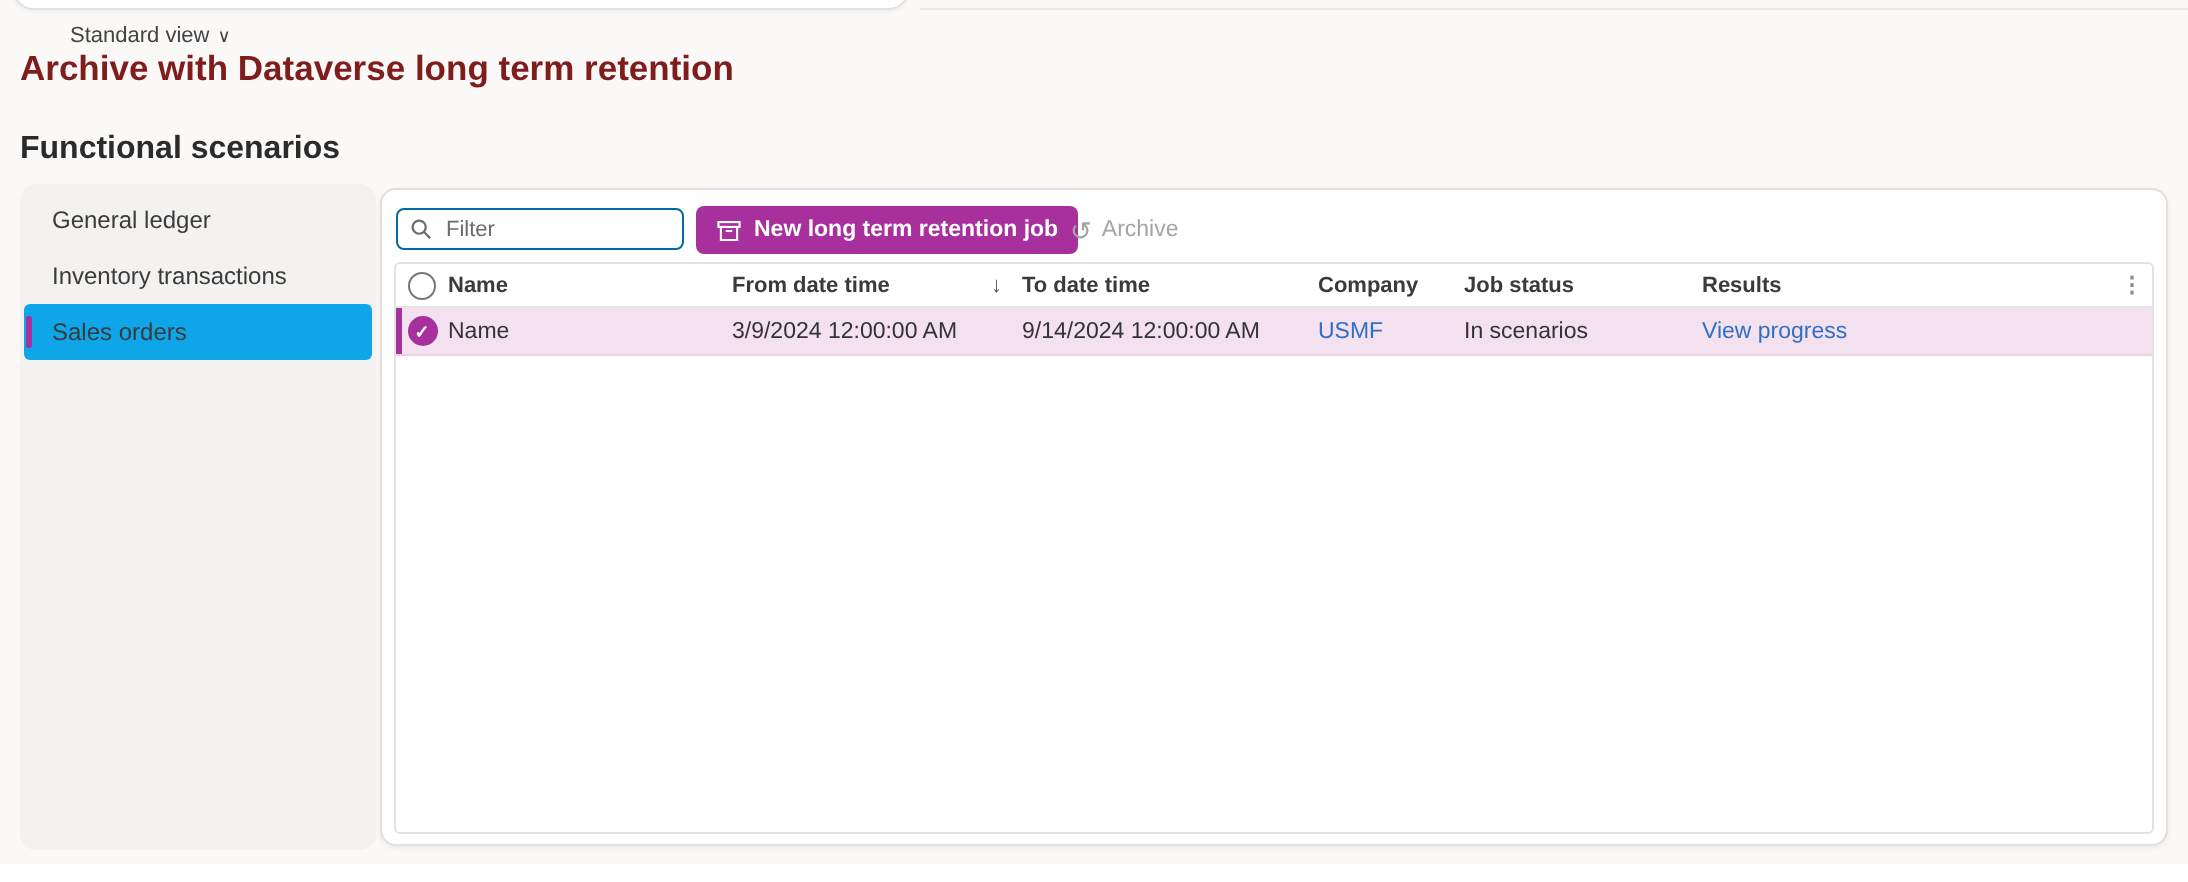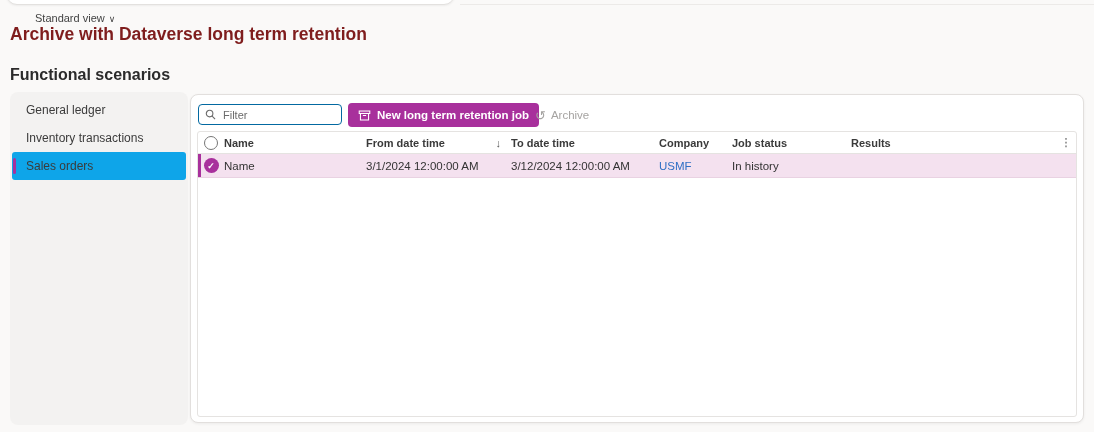--- a/index.html
+++ b/index.html
@@ -189,22 +189,23 @@
     </div>
 
     <div class="grid-row selected">
       <div class="col col-check">
         <span class="circle-check">
           <span>✓</span>
         </span>
       </div>
       <div class="col col-name">Name</div>
       <div class="col col-from">
-        <span>3/1/2024 12:00:00 AM</span>
-      </div>
-      <div class="col col-to">3/12/2024 12:00:00 AM</div>
+        <span>3/9/2024 12:00:00 AM</span>
+      </div>
+      <div class="col col-to">9/14/2024 12:00:00 AM</div>
       <div class="col col-company link">USMF</div>
-      <div class="col col-status">In history</div>
+      <div class="col col-status">In scenarios</div>
+      <div class="col col-results link">View progress</div>
     </div>
   </div>
 </div>
 
 <div class="bottom-strip"></div>
 
 </body></html>

